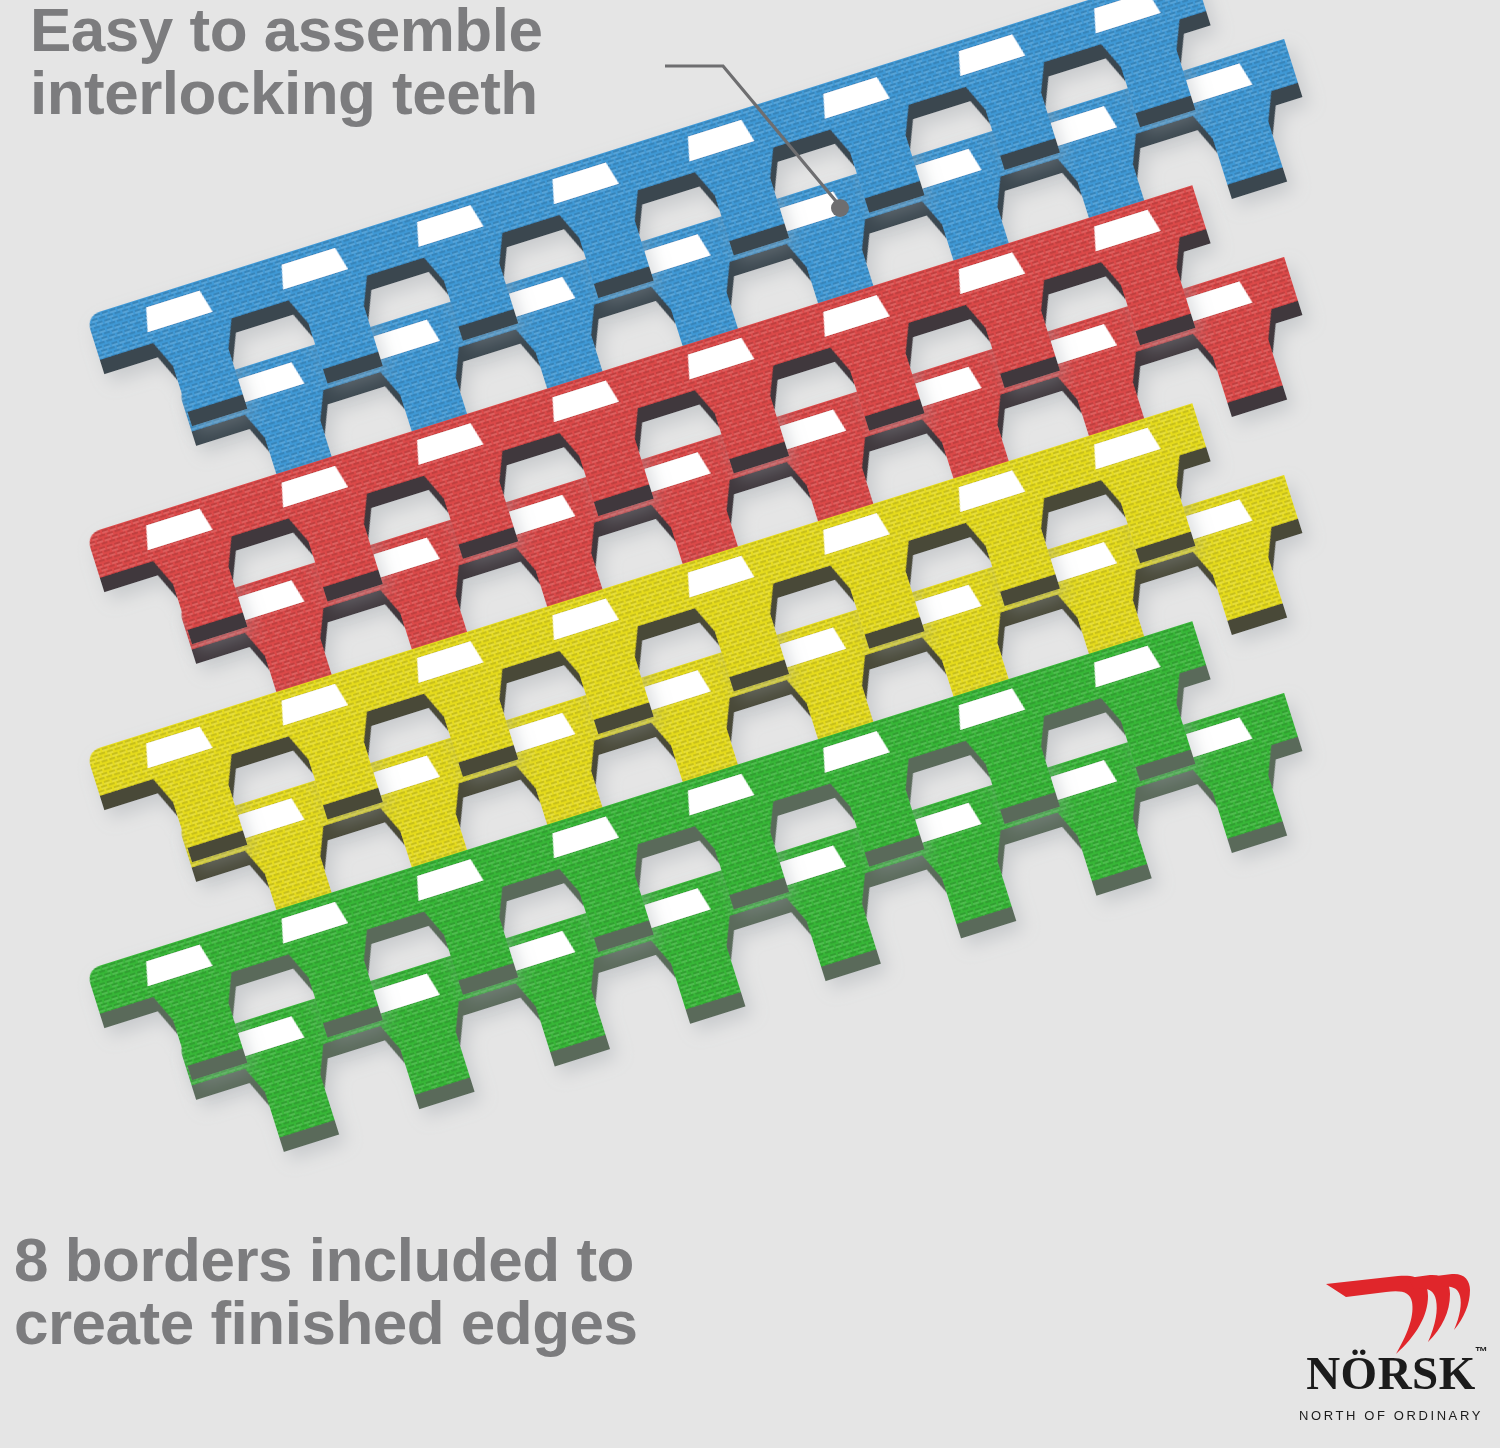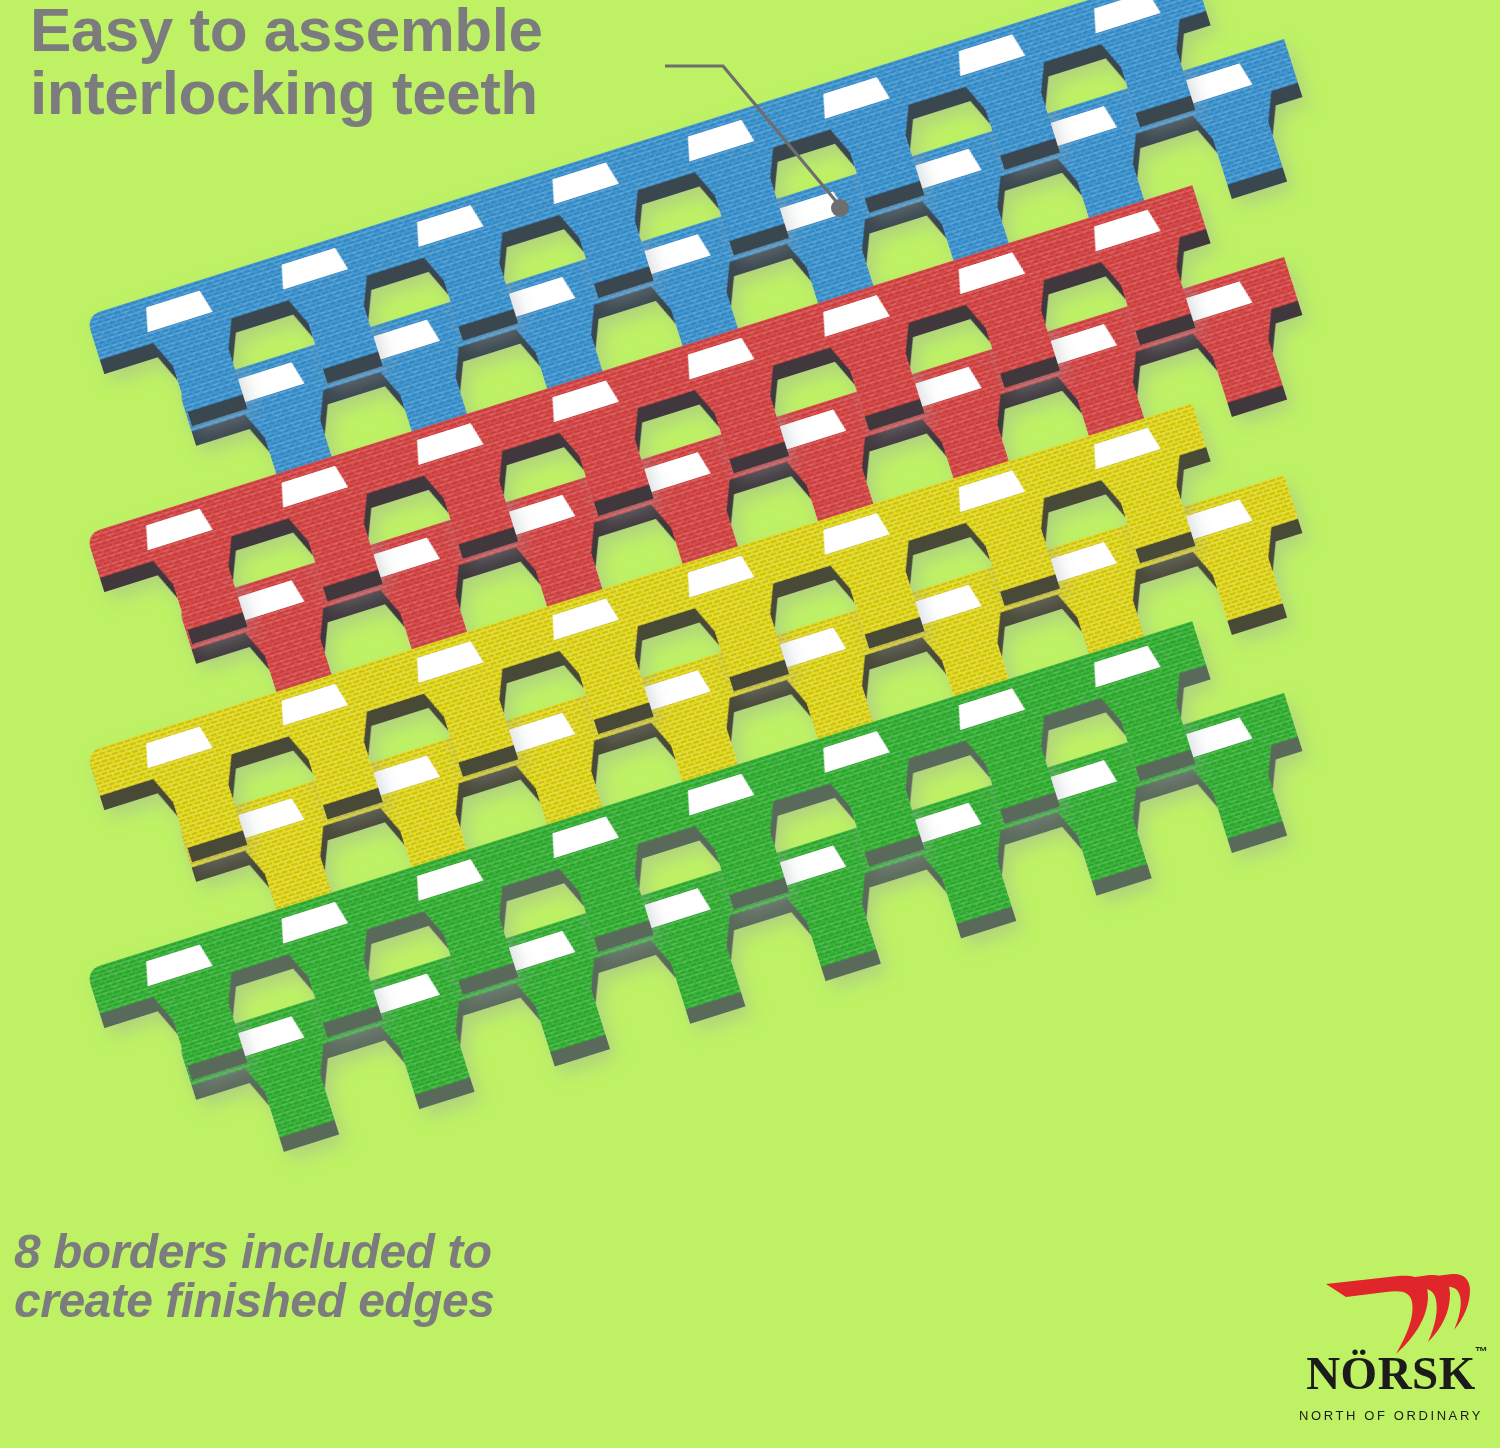--- a/index.html
+++ b/index.html
@@ -4,33 +4,33 @@
 <title>Norsk Foam Border Infographic</title>
 <style>
   html,body{margin:0;padding:0;}
   body{
     width:1500px;height:1448px;
     background:#ffffff;
     font-family:"Liberation Sans","DejaVu Sans",sans-serif;
     overflow:hidden;
     position:relative;
   }
-  #stage{position:absolute;left:0;top:0;width:1500px;height:1448px;background:#bef264;overflow:hidden;}
+  #stage{position:absolute;left:0;top:0;width:1500px;height:1448px;background:#e5e5e5;overflow:hidden;}
 
   
   .headline{
     position:absolute;
     font-weight:700;
     color:#7c7c7e;
     letter-spacing:-0.5px;
     line-height:1.02;
     white-space:pre-line;
   }
   #headline-top{left:30px;top:-2px;font-size:62px;}
-  #headline-bottom{left:14px;top:1228px;font-size:48px;font-style:italic;}
+  #headline-bottom{left:14px;top:1228px;font-size:62px;}
 
   
   #callout{position:absolute;left:640px;top:40px;width:240px;height:200px;pointer-events:none;}
 
   
   #art{position:absolute;left:0;top:0;width:1500px;height:1260px;}
 
   
   #logo{
     position:absolute;left:1296px;top:1272px;width:190px;height:168px;

